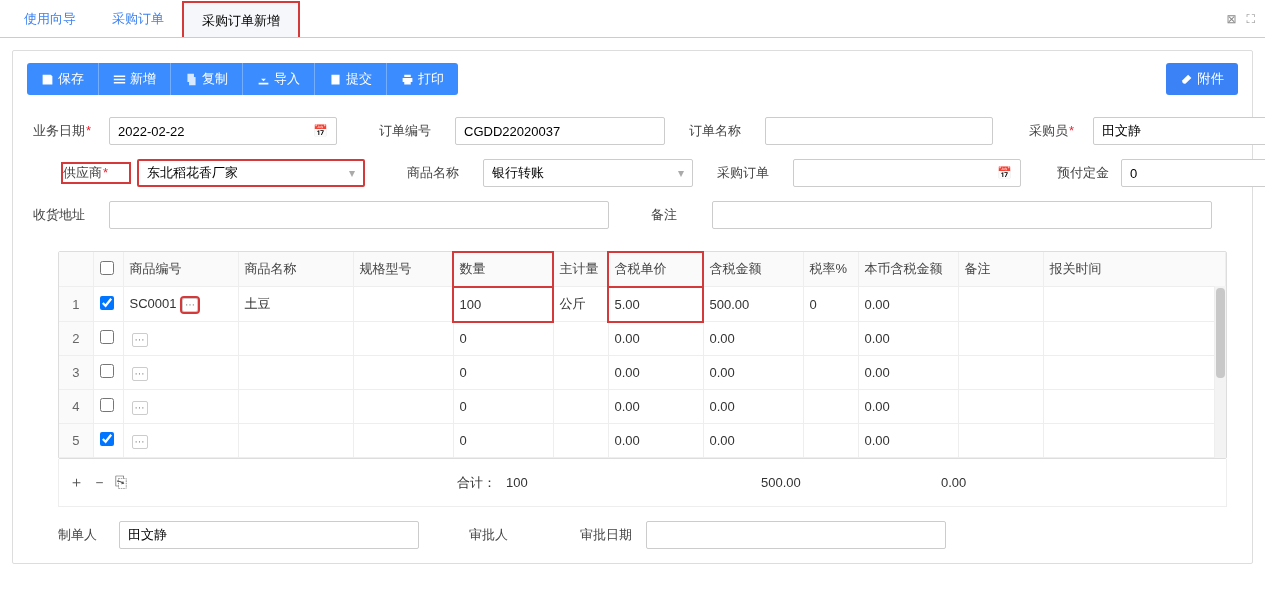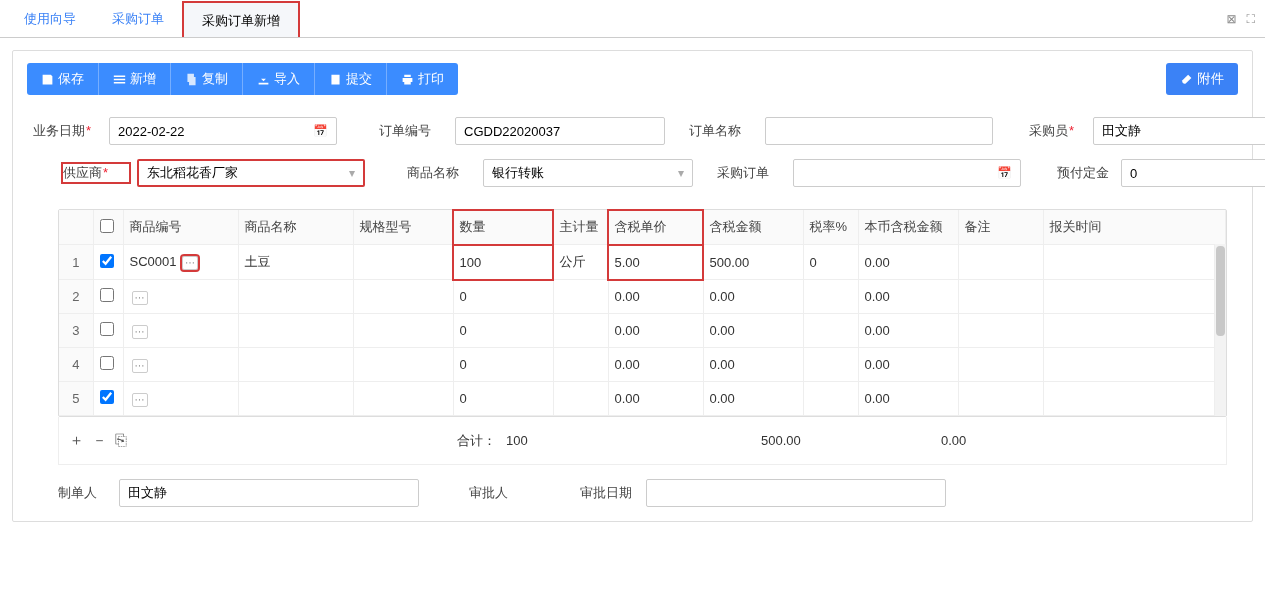--- a/index.html
+++ b/index.html
@@ -174,20 +174,34 @@
           </div>
       </div>
       <div class="field" style="margin-left:22px;">
         <div class="field-label" style="width:58px;"><span>预付定金</span></div>
         <div class="field-input w190">
             <input value="0" style="">
           </div>
       </div>
     </div>
 
+    <div class="form-row">
+      <div class="field">
+        <div class="field-label"><span>收货地址</span></div>
+        <div class="field-input w500">
+            <input value="" style="">
+          </div>
+      </div>
+      <div class="field" style="margin-left:28px;">
+        <div class="field-label" style="width:55px;"><span>备注</span></div>
+        <div class="field-input w500">
+            <input value="" style="">
+          </div>
+      </div>
+    </div>
   </div>
 
   <div class="table-wrap">
     <table>
       <colgroup>
         <col style="width:34px">
           <col style="width:30px">
           <col style="width:115px">
           <col style="width:115px">
         <col style="width:100px">

